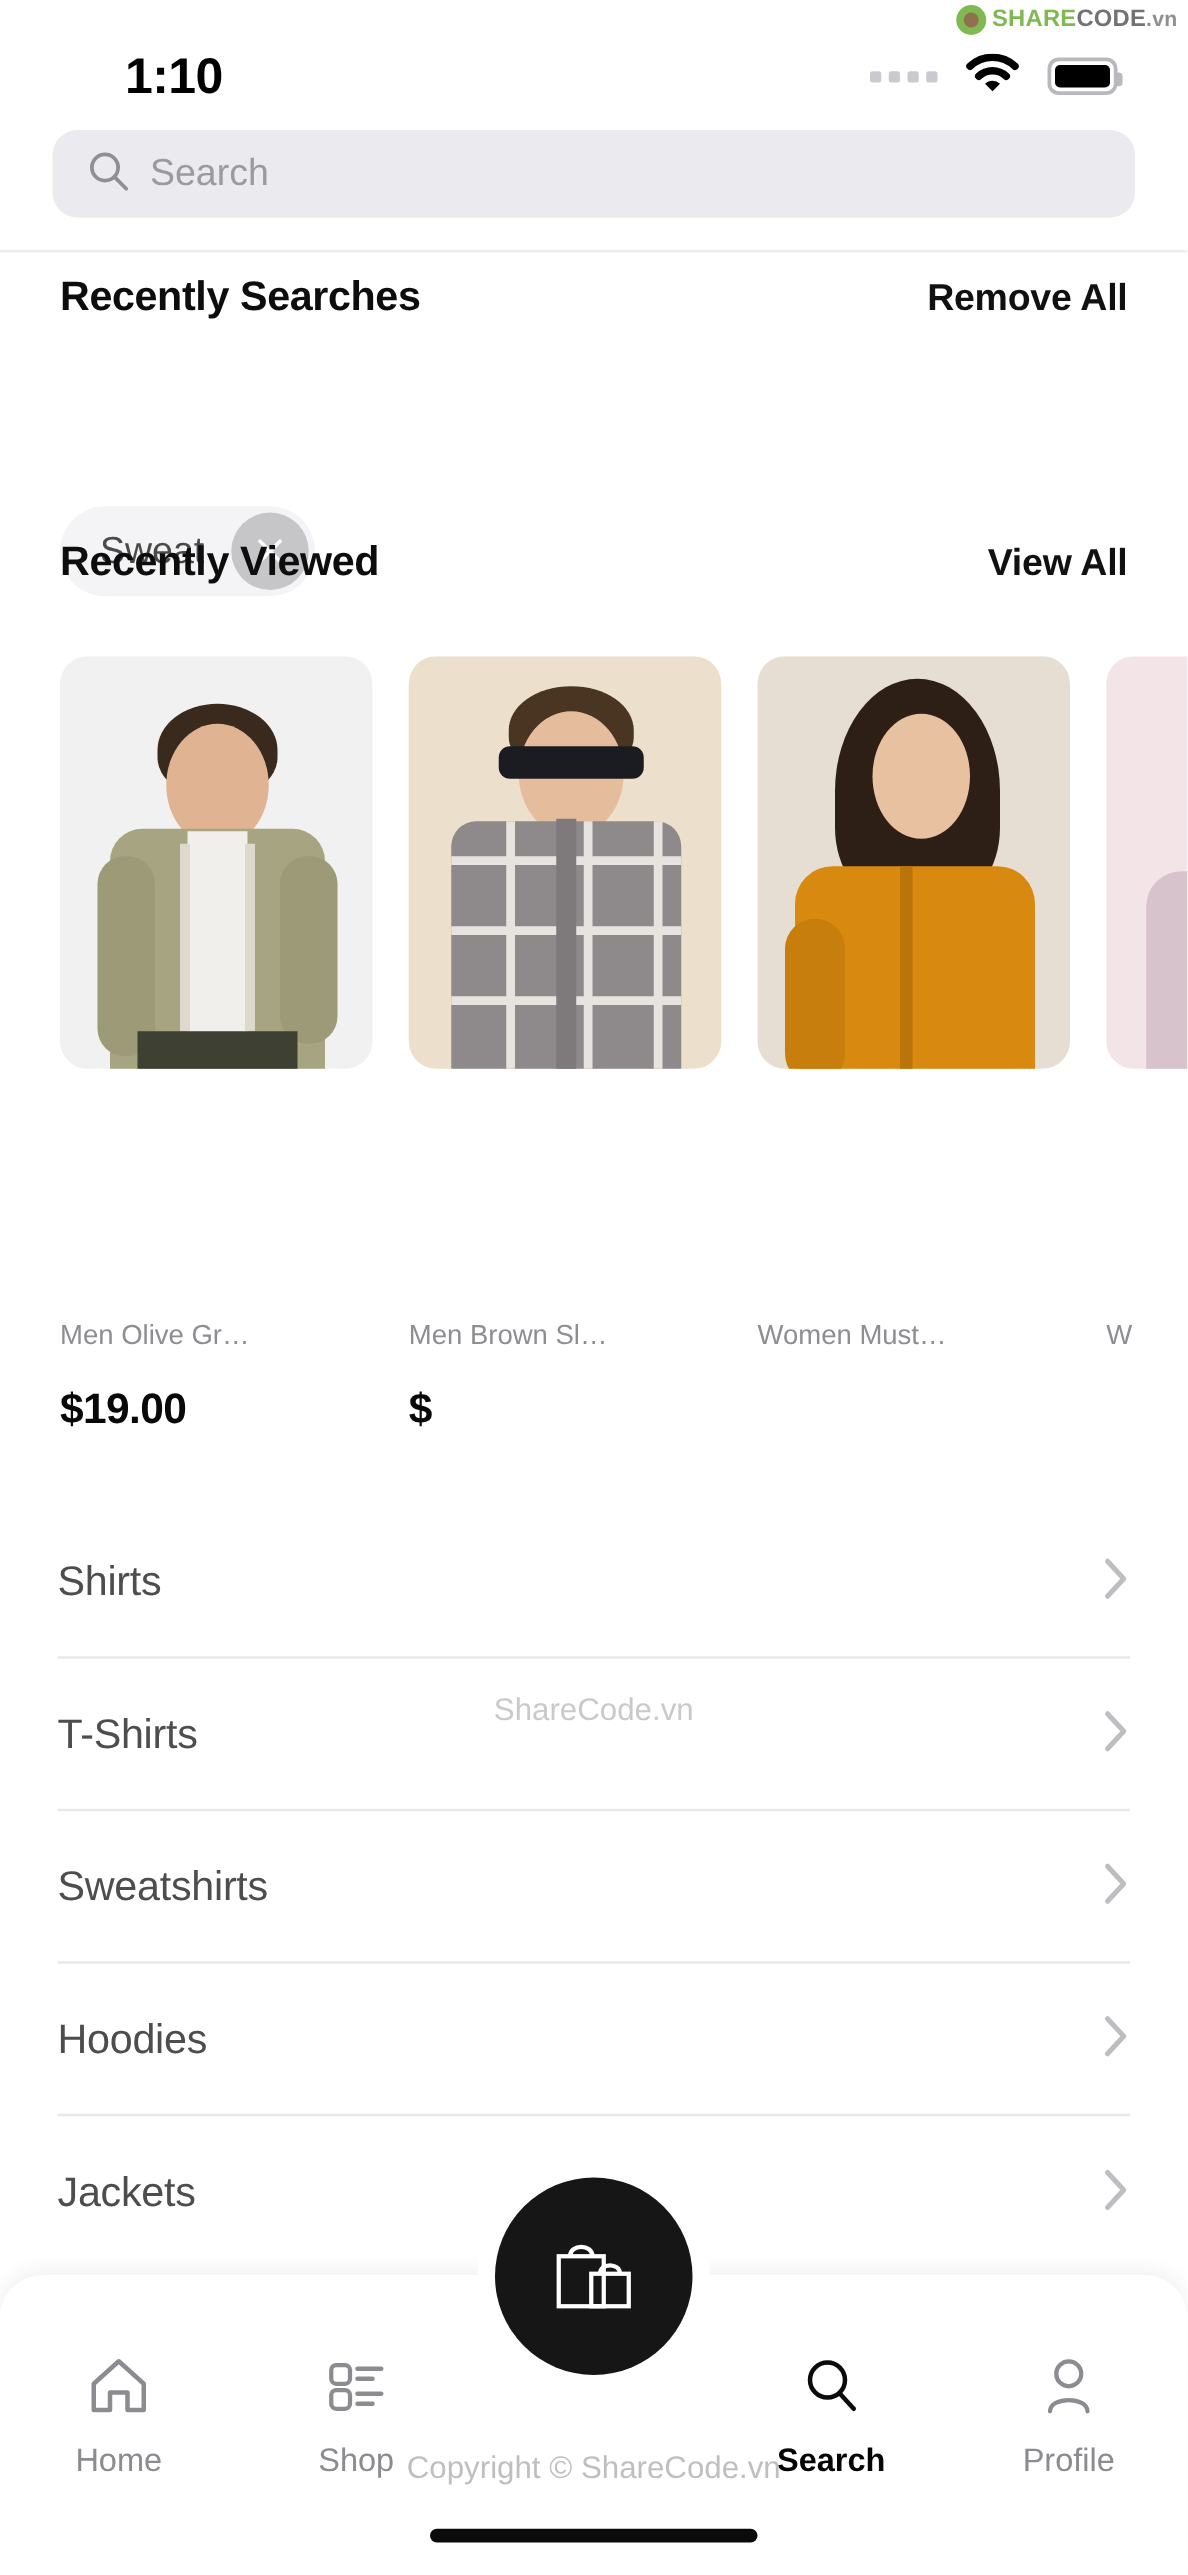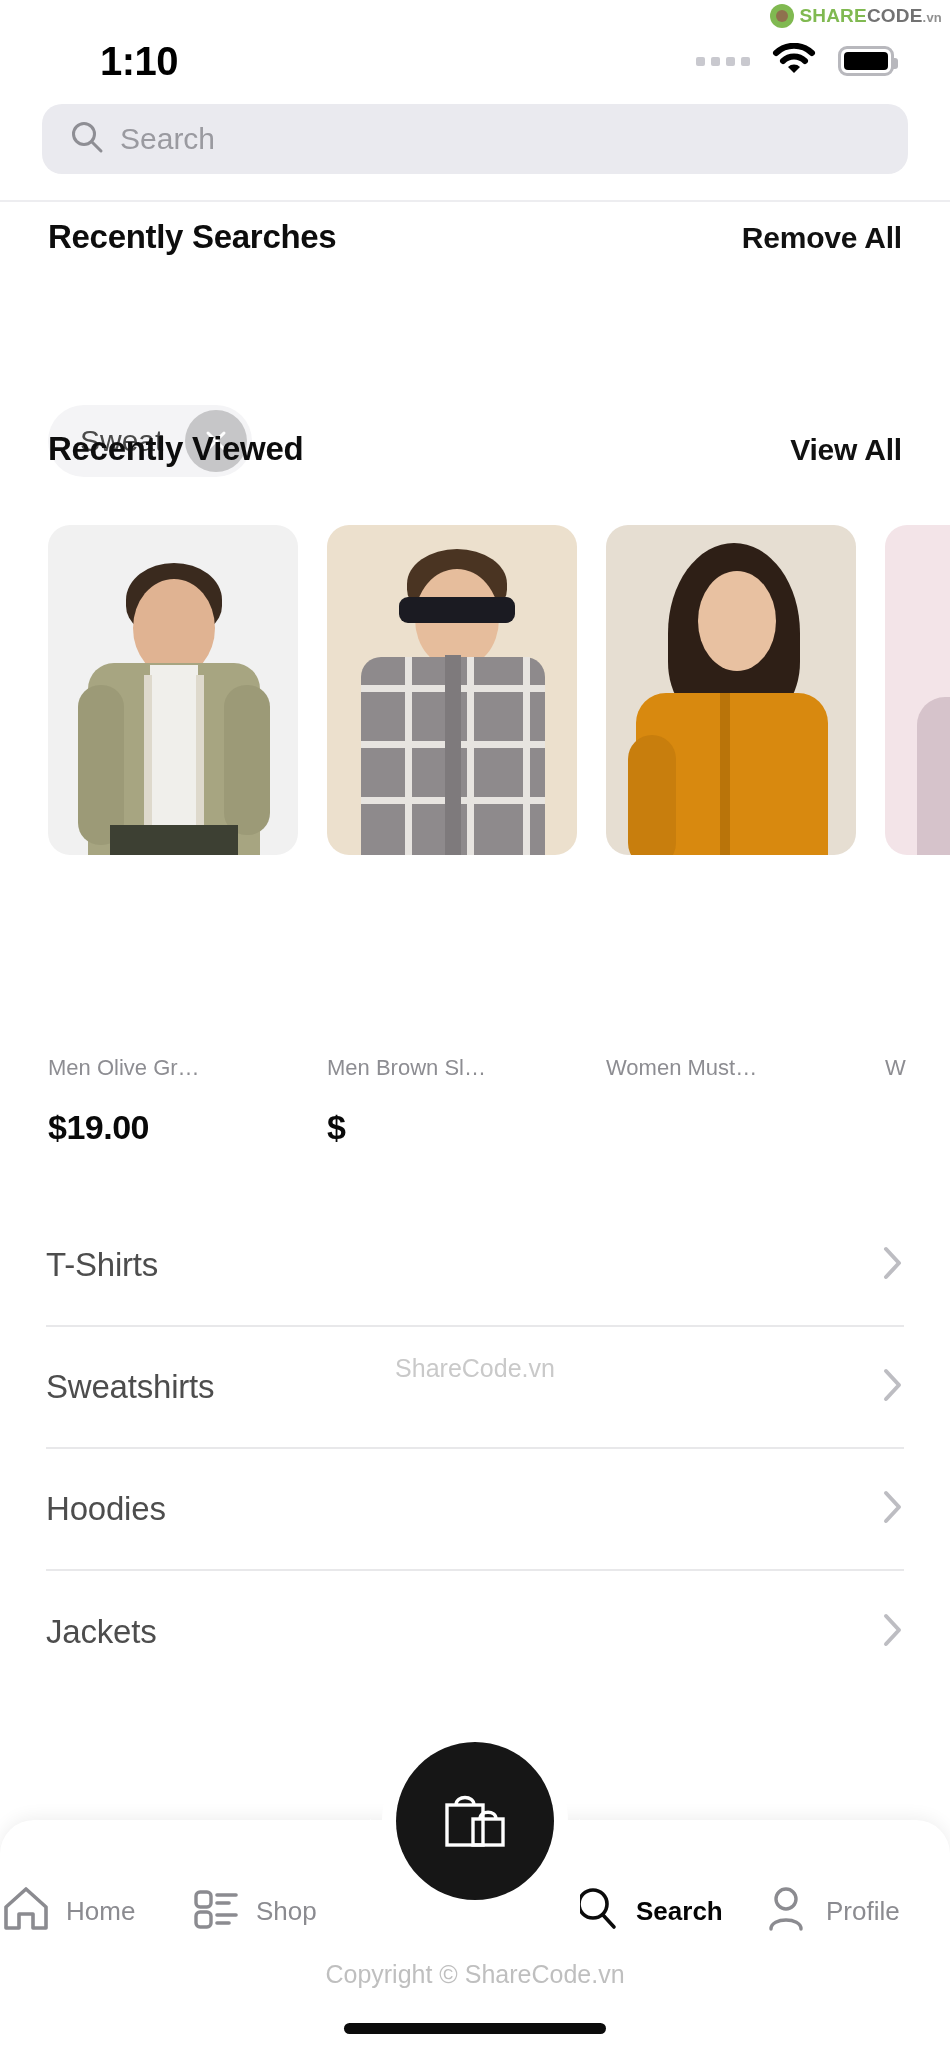--- a/index.html
+++ b/index.html
@@ -22,21 +22,21 @@
     background: #7ab648; position: relative;
     display: flex; align-items: center; justify-content: center;
   }
   .wm-logo .mark::after {
     content: ""; width: 12px; height: 12px; border-radius: 50%;
     background: #8a6a45;
   }
   .wm-logo .txt { font-size: 19px; font-weight: bold; letter-spacing: .2px; }
   .wm-logo .share { color: #7ab648; }
   .wm-logo .code { color: #6b6b6b; }
-  .wm-logo .vn { color: #8a8a8a; font-size: 13px; font-weight: bold; }
+  .wm-logo .vn { color: #8a8a8a; font-size: 17px; font-weight: bold; }
 
   
   .statusbar {
     position: absolute; top: 28px; left: 0; width: 950px; height: 66px;
     display: flex; align-items: center; justify-content: space-between;
     padding: 0 56px 0 100px;
   }
   .clock { font-size: 40px; font-weight: bold; color: #000; letter-spacing: -.5px; }
   .status-right { display: flex; align-items: center; gap: 22px; }
   .sig-dots { display: flex; gap: 6px; align-items: flex-end; }
@@ -140,21 +140,21 @@
     position: absolute; top: -1px; left: 50%; transform: translateX(-50%);
     width: 210px; height: 104px;
     background: radial-gradient(circle 105px at 50% -1px, transparent 0 104px, #fff 105px);
     z-index: 21; pointer-events: none;
   }
   .nav-items {
     position: absolute; top: 64px; left: 0; width: 950px; height: 130px;
     display: flex; align-items: flex-start;
   }
   .nav-item {
-    flex: 1; display: flex; flex-direction: row; align-items: center; gap: 14px;
+    flex: 1; display: flex; flex-direction: column; align-items: center; gap: 14px;
   }
   .nav-item.spacer { visibility: hidden; }
   .nav-item .lbl { font-size: 26px; color: #8b8b90; }
   .nav-item.active .lbl { color: #050505; font-weight: bold; }
 
   .fab {
     position: absolute; left: 50%; transform: translateX(-50%);
     bottom: 160px; width: 158px; height: 158px; border-radius: 50%;
     background: #161616; z-index: 25;
     display: flex; align-items: center; justify-content: center;
@@ -304,20 +304,28 @@
   <div class="p-title">Women Must…</div>
   <div class="p-title">W</div>
 </div>
 <div class="prices-row">
   <div class="p-price">$19.00</div>
   <div class="p-price">$</div>
 </div>
 
 <div class="cat-list">
   <div class="cat-row">
+    <span class="name">Shirts</span>
+    <span>
+      <svg width="22" height="36" viewBox="0 0 22 36">
+          <polyline points="4,4 17,18 4,32" fill="none" stroke="#bdbdc2" stroke-width="4" stroke-linecap="round" stroke-linejoin="round"></polyline>
+        </svg>
+    </span>
+  </div>
+  <div class="cat-row">
     <span class="name">T-Shirts</span>
     <span>
       <svg width="22" height="36" viewBox="0 0 22 36">
           <polyline points="4,4 17,18 4,32" fill="none" stroke="#bdbdc2" stroke-width="4" stroke-linecap="round" stroke-linejoin="round"></polyline>
         </svg>
     </span>
   </div>
   <div class="cat-row">
     <span class="name">Sweatshirts</span>
     <span>

